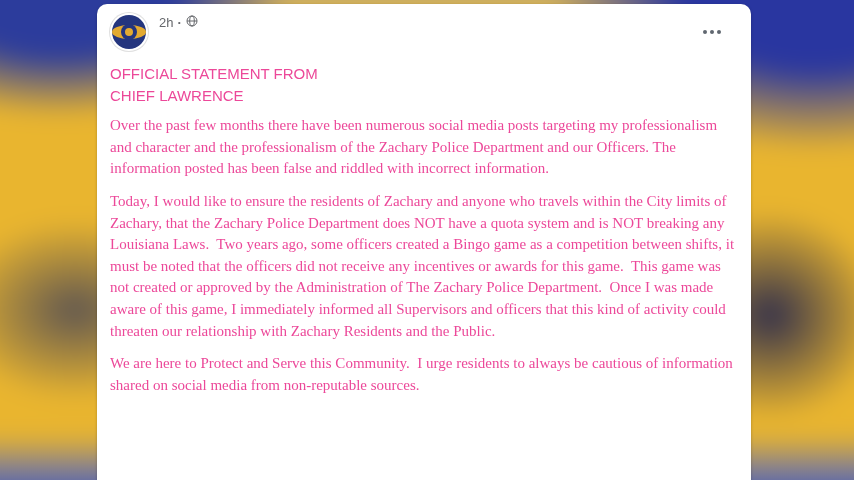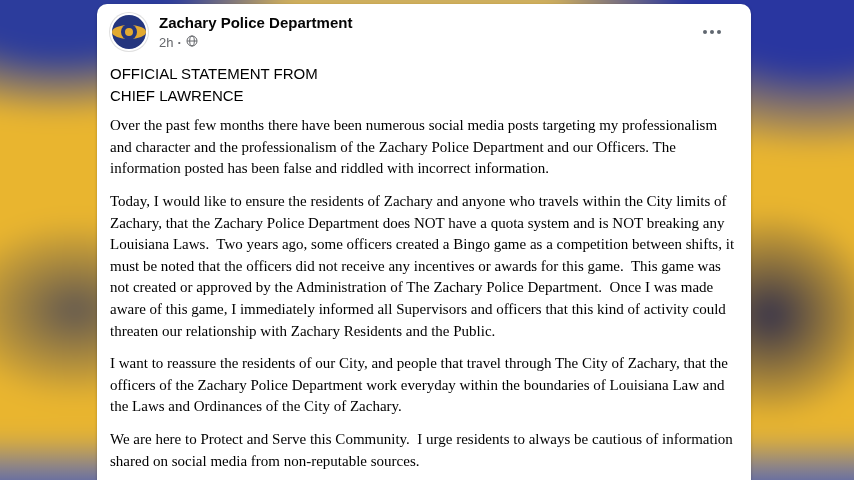--- a/index.html
+++ b/index.html
@@ -44,21 +44,21 @@
   .meta-row { display:flex; align-items:center; gap:4px; margin-top:1px;
               font-size:13px; color:#65676b; line-height:17px; }
   .meta-row .sep { font-weight:700; }
   .globe { display:inline-block; }
 
   .more-btn { display:flex; align-items:center; gap:3px; padding:10px 6px;
               margin-top:8px; margin-right:8px; cursor:pointer; border-radius:50%; }
   .more-btn .dot { width:4px; height:4px; border-radius:50%; background:#606770; }
 
   .card-body { padding:11px 13px 0 13px; }
-  .post-text { font-size:15px; line-height:21.6px; color:#000000; white-space:pre-wrap; }
+  .post-text { font-size:15px; line-height:21.6px; color:#ec4899; white-space:pre-wrap; }
   .post-heading   { margin-bottom:9px; }
   .post-paragraph { margin-bottom:11px;font-family:Liberation Serif, serif; }
 </style>
 </head>
 <body>
 
 <div class="stage">
 
   <div class="bg"></div>
 
@@ -67,21 +67,20 @@
     <div class="card-header">
 
       <div class="avatar">
         <div class="badge-ring"></div>
         <div class="badge-band"></div>
         <div class="badge-center"></div>
         <div class="badge-core"></div>
       </div>
 
       <div class="head-text">
-        <div class="author">Zachary Police Department</div>
         <div class="meta-row">
           <span>2h</span>
           <span class="sep">·</span>
           <span class="globe">
             <svg width="12" height="12" viewBox="0 0 12 12" fill="none" stroke="#65676b" stroke-width="1">
               <circle cx="6" cy="6" r="5"></circle>
               <ellipse cx="6" cy="6" rx="2.3" ry="5"></ellipse>
               <line x1="1" y1="6" x2="11" y2="6"></line>
             </svg>
           </span>
@@ -93,19 +92,18 @@
         <span class="dot"></span>
         <span class="dot"></span>
       </div>
     </div>
 
     <div class="card-body">
       <p class="post-text post-heading">OFFICIAL STATEMENT FROM
 CHIEF LAWRENCE</p>
       <p class="post-text post-paragraph">Over the past few months there have been numerous social media posts targeting my professionalism and character and the professionalism of the Zachary Police Department and our Officers. The information posted has been false and riddled with incorrect information.</p>
       <p class="post-text post-paragraph">Today, I would like to ensure the residents of Zachary and anyone who travels within the City limits of Zachary, that the Zachary Police Department does NOT have a quota system and is NOT breaking any Louisiana Laws.  Two years ago, some officers created a Bingo game as a competition between shifts, it must be noted that the officers did not receive any incentives or awards for this game.  This game was not created or approved by the Administration of The Zachary Police Department.  Once I was made aware of this game, I immediately informed all Supervisors and officers that this kind of activity could threaten our relationship with Zachary Residents and the Public.</p>
-      <p class="post-text post-paragraph">I want to reassure the residents of our City, and people that travel through The City of Zachary, that the officers of the Zachary Police Department work everyday within the boundaries of Louisiana Law and the Laws and Ordinances of the City of Zachary.</p>
       <p class="post-text post-paragraph">We are here to Protect and Serve this Community.  I urge residents to always be cautious of information shared on social media from non-reputable sources.</p>
 
     </div>
 
   </div>
 </div>
 
 </body></html>

